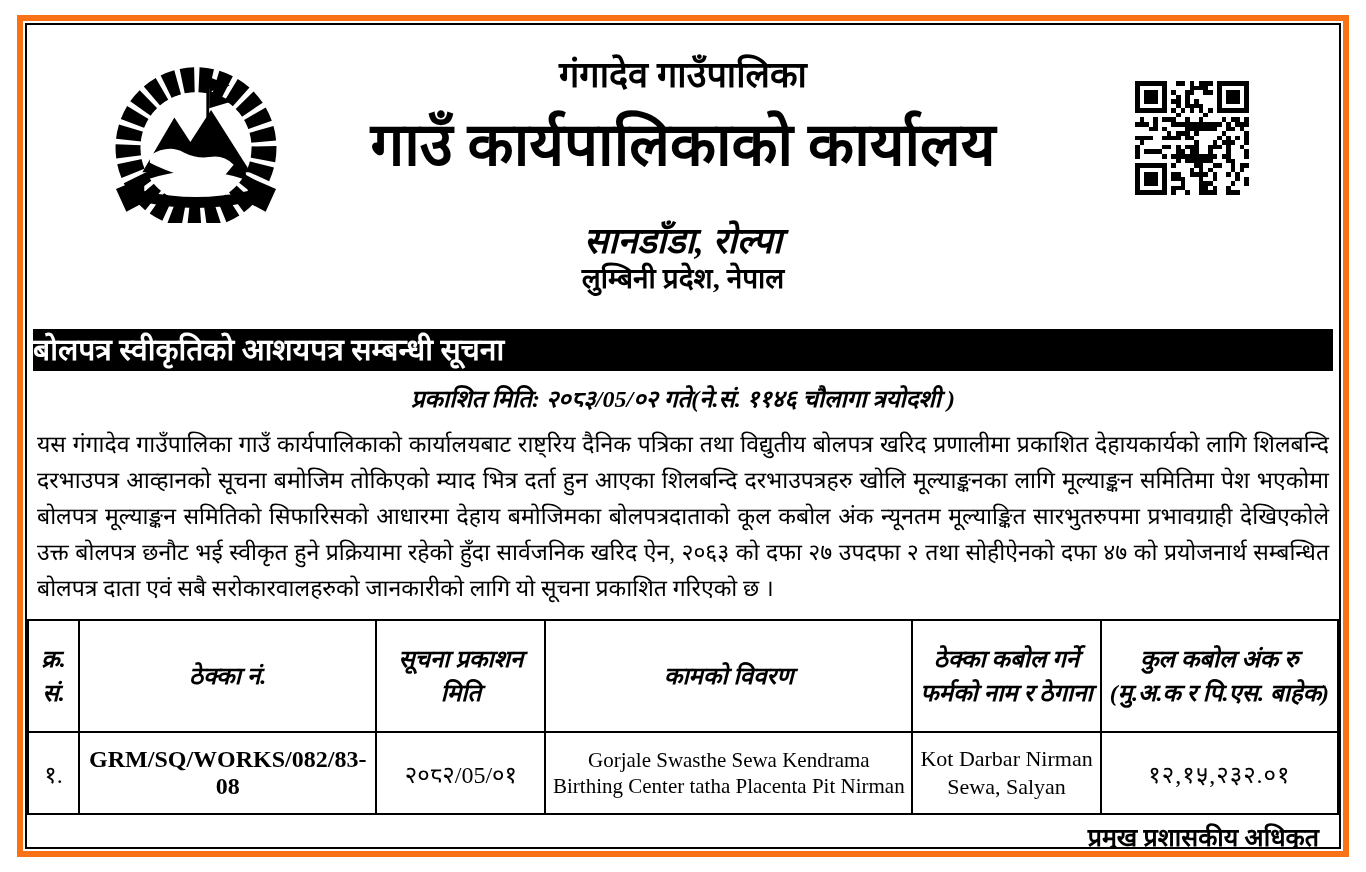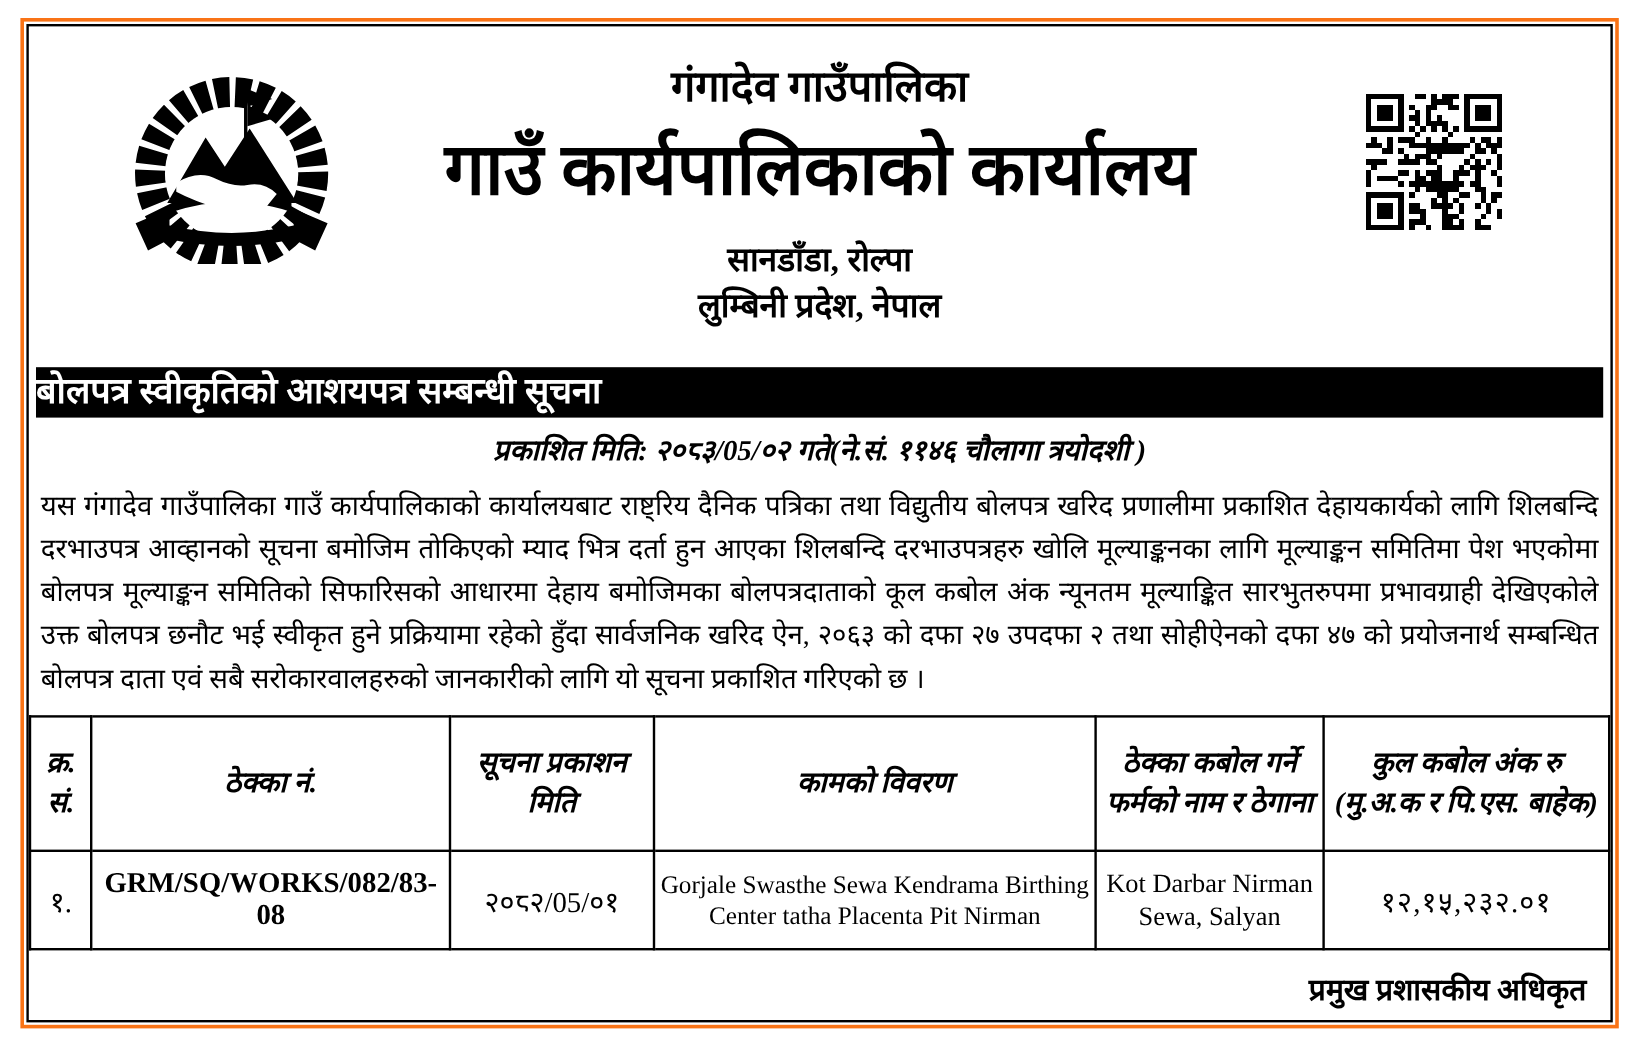--- a/index.html
+++ b/index.html
@@ -6,34 +6,34 @@
   html, body { background: #fff; }
   body {
     width: 1366px; height: 872px;
     font-family: "Liberation Serif", "DejaVu Serif", serif;
     color: #000;
     position: relative;
     overflow: hidden;
   }
   .frame-outer {
     position: absolute; left: 17px; right: 17px; top: 15px; bottom: 15px;
-    border: 3px solid #f97316;
+    border: 6px solid #f97316;
   }
   .frame-inner {
     position: absolute; left: 2px; right: 2px; top: 2px; bottom: 2px;
     border: 2px solid #000;
     overflow: hidden;
   }
   
   .doc-header { position: relative; text-align: center; padding-top: 28px; }
   .logo-wrap { position: absolute; left: 70px; top: 38px; width: 198px; height: 160px; }
   .qr-wrap { position: absolute; right: 90px; top: 56px; width: 114px; height: 114px; }
   .muni-name  { font-size: 36px; font-weight: bold; line-height: 44px; }
   .office-name{ font-size: 60px; font-weight: bold; line-height: 80px; margin-top: 8px; }
-  .addr-1 { font-size: 28px; font-weight: bold; line-height: 32px; margin-top: 20px; }
+  .addr-1 { font-size: 36px; font-weight: bold; line-height: 32px; margin-top: 40px; font-style: italic; }
   .addr-2 { font-size: 28px; font-weight: bold; line-height: 36px; margin-top: 4px; }
   
   .banner {
     margin: 32px 6px 0 6px;
     background: #000; color: #fff;
     font-size: 30px; font-weight: bold;
     height: 42px; line-height: 42px;
   }
   
   .pub-date {
@@ -69,21 +69,21 @@
   .cell-sn   { font-size: 24px; }
   .cell-contract { font-size: 24px; font-weight: bold; }
   .cell-date { font-size: 24px; }
   .cell-work { font-size: 21px; line-height: 26px; }
   .cell-firm { font-size: 22px; line-height: 28px; }
   .cell-amount { font-size: 24px; letter-spacing: 1px; }
   
   .signature {
     text-align: right;
     font-size: 25px; font-weight: bold;
-    padding: 14px 20px 0 0;
+    padding: 4px 20px 0 0;
   }
 </style>
 </head>
 <body>
 
 <div class="frame-outer">
   <div class="frame-inner">
 
     <header class="doc-header">
 

